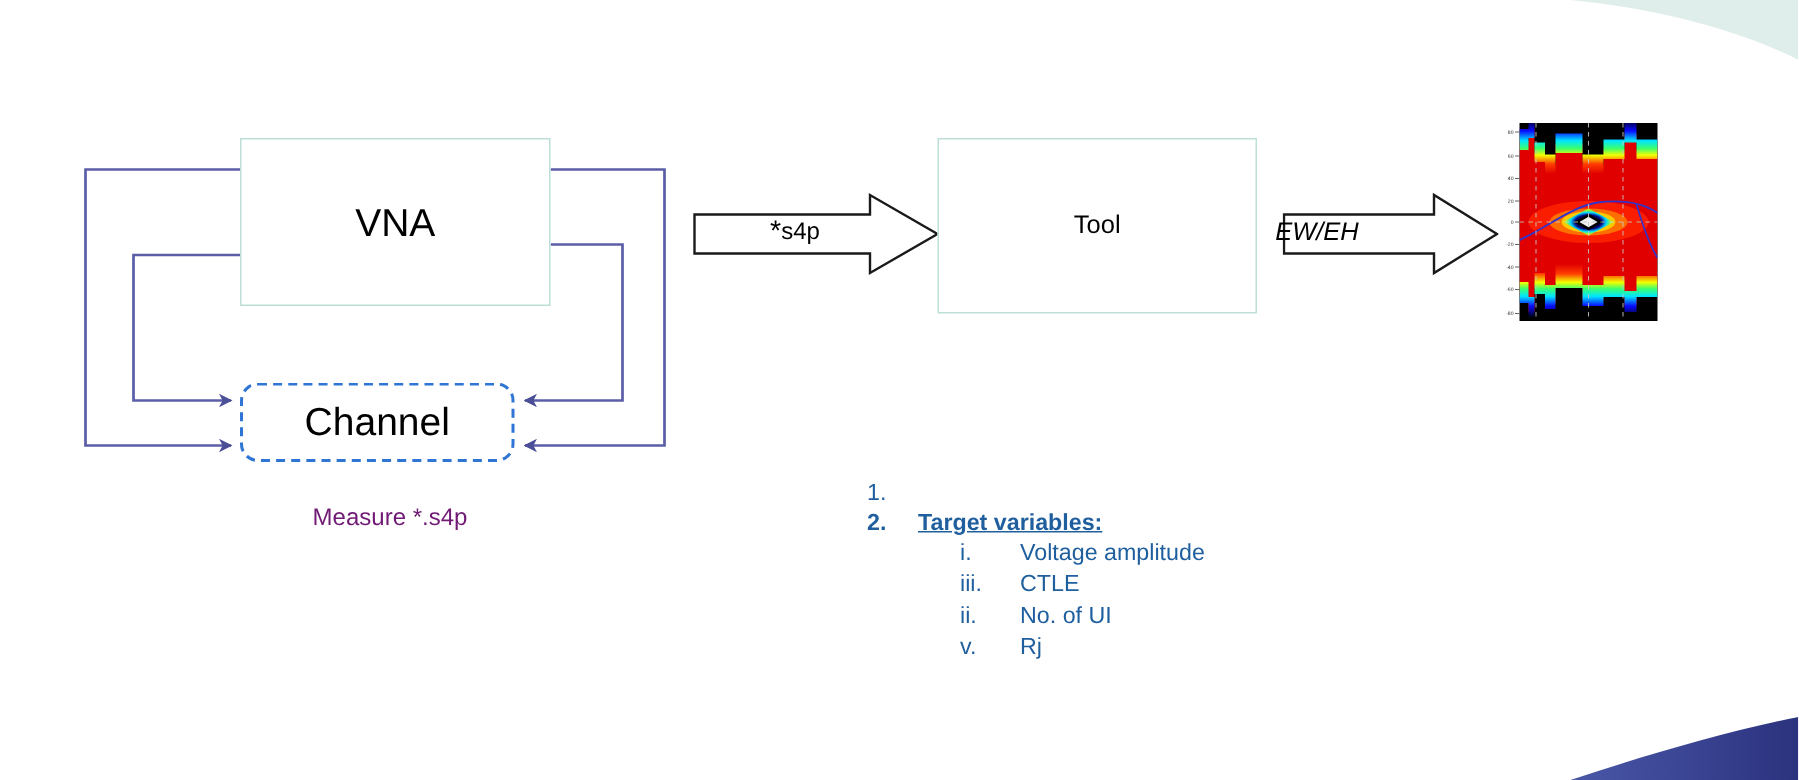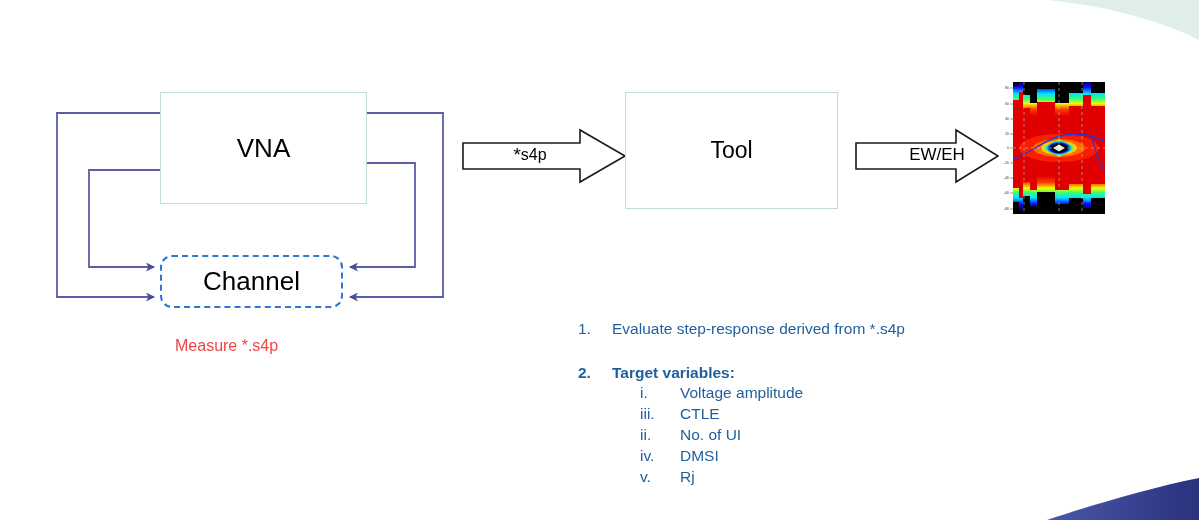--- a/index.html
+++ b/index.html
@@ -50,21 +50,21 @@
     width: 183px; height: 53px;
     border: 2px dashed #2e75d4;
     border-radius: 12px;
     font-size: 26px;
   }
 
   #tool-box {
     left: 625px; top: 92px;
     width: 213px; height: 117px;
     border: 1.6px solid #bcdfd7;
-    font-size: 23px;
+    font-size: 17px;
     line-height: 1.18;
     flex-direction: column;
   }
 
   
   #wiring {
     position: absolute;
     left: 0; top: 0;
     width: 1199px; height: 520px;
     pointer-events: none;
@@ -80,32 +80,32 @@
   .arrow-label {
     position: absolute;
     display: flex;
     align-items: center;
     justify-content: center;
     color: #000000;
     font-size: 17px;
     white-space: nowrap;
   }
   #arrow-s4p-label { left: 470px; top: 140px; width: 120px; height: 30px; }
-  #arrow-ewh-label { left: 887px; top: 140px; width: 100px; height: 30px; }
+  #arrow-ewh-label { left: 828px; top: 140px; width: 100px; height: 30px; font-style: italic; }
   #arrow-s4p-label .star { font-size: 19px; vertical-align: -1px; }
   #arrow-s4p-label .tail { font-size: 16px; }
 
   
   #measure-caption {
     position: absolute;
     left: 175px; top: 337px;
     width: 170px;
-    text-align: left;
+    text-align: center;
     font-size: 16px;
-    color: #ef4444;
+    color: #701a75;
     white-space: nowrap;
   }
 
   
   #eye-wrap {
     position: absolute;
     left: 999px; top: 76px;
     width: 108px; height: 142px;
     background: #ffffff;
   }
@@ -127,21 +127,21 @@
   .olvl1-num {
     width: 34px;
     flex: 0 0 34px;
     text-align: left;
   }
   .olvl1-row.strong .olvl1-num,
   .olvl1-row.strong .olvl1-text {
     font-weight: bold;
   }
   .olvl1-row.strong .olvl1-text {
-    margin-top: 24px;
+    text-decoration: underline;
   }
   .olvl2-row {
     display: flex;
     align-items: baseline;
     margin-left: 62px;
     margin-bottom: 3px;
   }
   .olvl2-num {
     width: 40px;
     flex: 0 0 40px;
@@ -313,21 +313,20 @@
         <text x="10" y="118.3">-60</text>
         <text x="10" y="134.3">-80</text>
       </g>
     </svg>
   </div>
 
   <div id="target-list">
 
     <div class="olvl1-row">
       <span class="olvl1-num">1.</span>
-      <span class="olvl1-text">Evaluate step-response derived from *.s4p</span>
     </div>
 
     <div class="olvl1-row strong">
       <span class="olvl1-num">2.</span>
       <span class="olvl1-text">Target variables:</span>
     </div>
 
     <div class="olvl2-row">
       <span class="olvl2-num">i.</span>
       <span>Voltage amplitude</span>
@@ -336,24 +335,20 @@
     <div class="olvl2-row">
       <span class="olvl2-num">iii.</span>
       <span>CTLE</span>
     </div>
 
     <div class="olvl2-row">
       <span class="olvl2-num">ii.</span>
       <span>No. of UI</span>
     </div>
 
-    <div class="olvl2-row">
-      <span class="olvl2-num">iv.</span>
-      <span>DMSI</span>
-    </div>
 
     <div class="olvl2-row">
       <span class="olvl2-num">v.</span>
       <span>Rj</span>
     </div>
 
 
   </div>
 
 </div>

